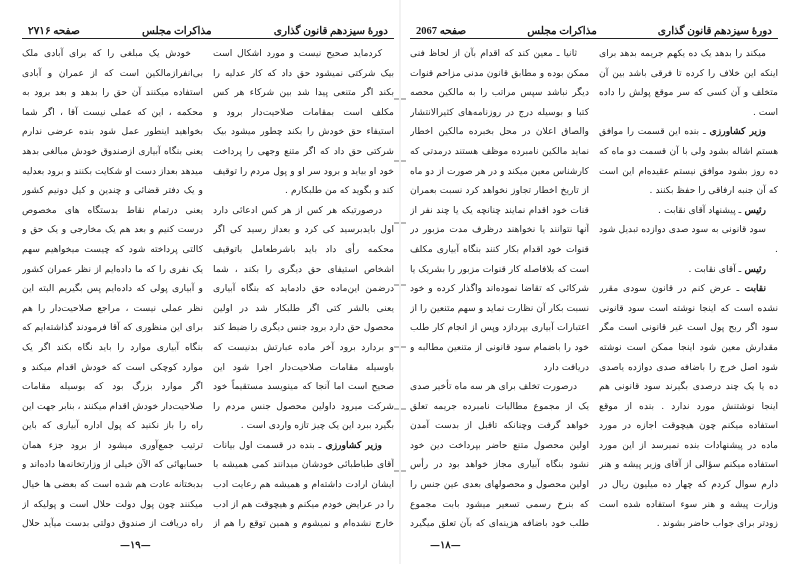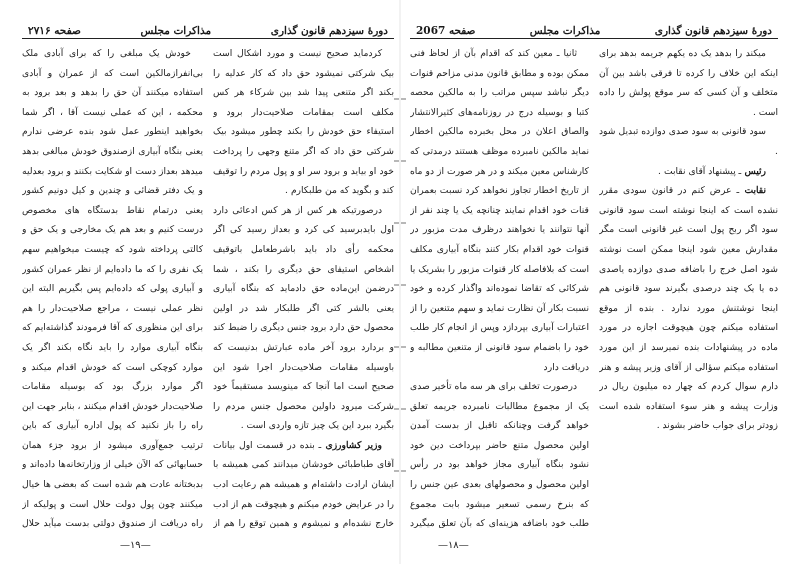--- a/index.html
+++ b/index.html
@@ -19,43 +19,43 @@
   .page-left { padding: 22px 6px 0 22px; }
   .page-right { padding: 22px 22px 0 10px; }
   .running-head {
     direction: rtl;
     display: flex; justify-content: space-between; align-items: flex-end;
     font-size: 10.5px; font-weight: bold;
     padding: 0 6px 2px 6px;
     border-bottom: 1.5px solid #222;
     height: 14px;
   }
-  .running-head span { white-space: nowrap; }
+  .running-head span { white-space: nowrap; font-family: Liberation Serif, serif; }
   .columns {
     direction: rtl;
     display: flex; gap: 10px;
     margin-top: 4px;
   }
   .col {
     flex: 1 1 0;
     direction: rtl; text-align: justify;
     font-size: 9.2px; line-height: 19.6px;
     overflow: hidden;
     max-height: 485px;
   }
   .col p { margin: 0; }
   .col p.indent { text-indent: 12px; }
   .spk { font-weight: bold; }
   .folio {
     position: absolute; bottom: 14px;
-    font-size: 10px; font-weight: normal;
+    font-size: 10px; font-weight: bold;
     direction: ltr;
   }
   .page-left .folio { left: 120px; }
-  .page-right .folio { left: 38px; }
+  .page-right .folio { left: 30px; }
   .margin-dots {
     position: absolute; top: 60px; width: 6px; height: 460px;
     background: repeating-linear-gradient(to bottom, transparent 0 38px, #888 38px 40px, transparent 40px 62px);
     opacity: .6;
   }
   .page-left .margin-dots { right: 0; }
   .page-right .margin-dots { left: 0; }
   .gutter { position:absolute; left: 399px; top: 0; width: 2px; height: 564px; background: #f2f2f2; }
 </style>
 </head>
@@ -85,22 +85,24 @@
 
   <div class="page page-right">
     <div class="running-head">
       <span>دورهٔ سیزدهم قانون گذاری</span>
       <span>مذاکرات مجلس</span>
       <span>صفحه 2067</span>
     </div>
     <div class="columns">
       <div class="col" id="rp-cr">
           <p class="indent"><span>میکند را بدهد یک ده یکهم جریمه بدهد برای اینکه این خلاف را کرده تا فرقی باشد بین آن متخلف و آن کسی که سر موقع پولش را داده است .</span></p>
+          <p class="indent"><span class="spk">وزیر کشاورزی </span><span>ـ بنده این قسمت را موافق هستم اشاله بشود ولی با آن قسمت دو ماه که ده روز بشود موافق نیستم عقیده‌ام این است که آن جنبه ارفاقی را حفظ بکنند .</span></p>
+          <p class="indent"><span class="spk">رئیس </span><span>ـ پیشنهاد آقای نقابت .</span></p>
           <p class="indent"><span>سود قانونی به سود صدی دوازده تبدیل شود .</span></p>
-          <p class="indent"><span class="spk">رئیس </span><span>ـ پیشنهاد آقای نقابت .</span></p>
+          <p class="indent"><span class="spk">رئیس </span><span>ـ آقای نقابت .</span></p>
           <p class="indent"><span class="spk">نقابت </span><span>ـ عرض کنم در قانون سودی مقرر نشده است که اینجا نوشته است سود قانونی سود اگر ربح پول است غیر قانونی است مگر مقدارش معین شود اینجا ممکن است نوشته شود اصل خرج را باضافه صدی دوازده یاصدی ده یا یک چند درصدی بگیرند سود قانونی هم اینجا نوشتنش مورد ندارد . بنده از موقع استفاده میکنم چون هیچوقت اجازه در مورد ماده در پیشنهادات بنده نمیرسد از این مورد استفاده میکنم سؤالی از آقای وزیر پیشه و هنر دارم سوال کردم که چهار ده میلیون ریال در وزارت پیشه و هنر سوء استفاده شده است زودتر برای جواب حاضر بشوند .</span></p>
         </div>
       <div class="col" id="rp-cl">
           <p class="indent"><span>ثانیا ـ معین کند که اقدام بآن از لحاظ فنی ممکن بوده و مطابق قانون مدنی مزاحم قنوات دیگر نباشد سپس مراتب را به مالکین محصه کتبا و بوسیله درج در روزنامه‌های کثیرالانتشار والصاق اعلان در محل بخبرده مالکین اخطار نماید مالکین نامبرده موظف هستند درمدتی که کارشناس معین میکند و در هر صورت از دو ماه از تاریخ اخطار تجاوز نخواهد کرد نسبت بعمران قنات خود اقدام نمایند چنانچه یک یا چند نفر از آنها نتوانند یا نخواهند درظرف مدت مزبور در قنوات خود اقدام بکار کنند بنگاه آبیاری مکلف است که بلافاصله کار قنوات مزبور را بشریک یا شرکائی که تقاضا نموده‌اند واگذار کرده و خود نسبت بکار آن نظارت نماید و سهم متنعین را از اعتبارات آبیاری بپردازد وپس از انجام کار طلب خود را باضمام سود قانونی از متنعین مطالبه و دریافت دارد</span></p>
           <p class="indent"><span>درصورت تخلف برای هر سه ماه تأخیر صدی یک از مجموع مطالبات نامبرده جریمه تعلق خواهد گرفت وچنانکه تاقبل از بدست آمدن اولین محصول متنع حاضر بپرداخت دین خود نشود بنگاه آبیاری مجاز خواهد بود در رأس اولین محصول و محصولهای بعدی عین جنس را که بنرخ رسمی تسعیر میشود بابت مجموع طلب خود باضافه هزینه‌ای که بآن تعلق میگیرد مستقیماً یا بوسیله مقامات صلاحیت‌دار دریافت دارد .</span></p>
         </div>
     </div>
     <div class="folio">—۱۸—</div>
     <div class="margin-dots"></div>
   </div>

